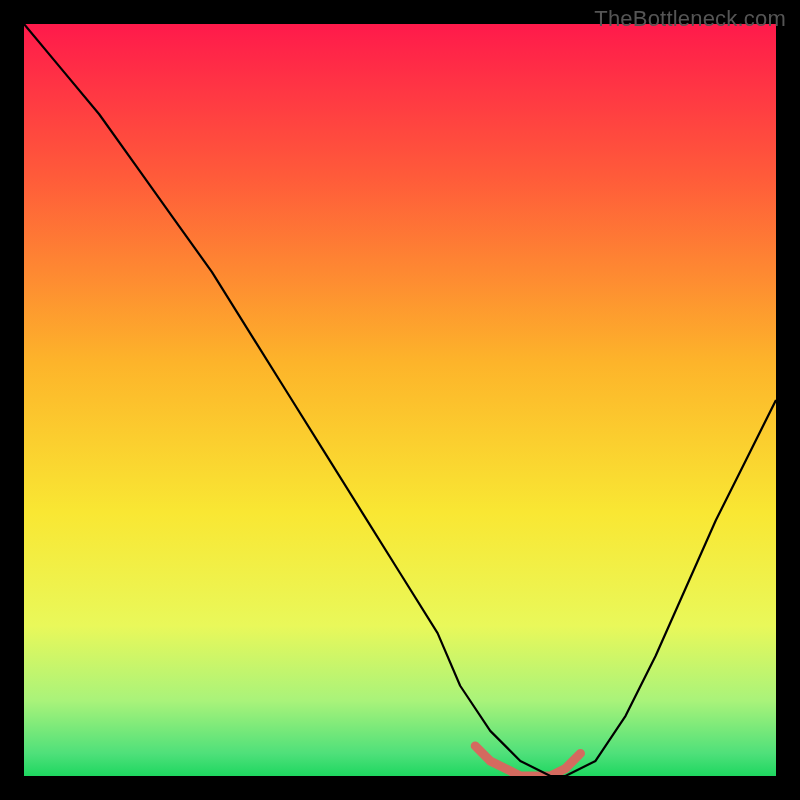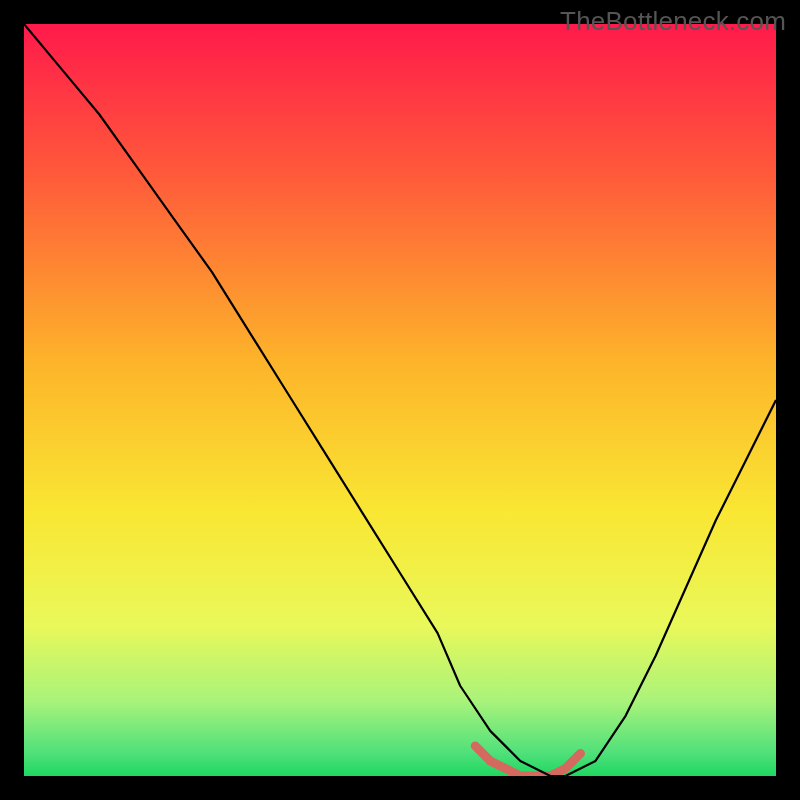--- a/index.html
+++ b/index.html
@@ -14,21 +14,21 @@
     position: relative;
     width: 800px;
     height: 800px;
     background: #000;
   }
   .watermark {
     position: absolute;
     top: 6px;
     right: 14px;
     color: #555;
-    font-size: 26px;
+    font-size: 22px;
     font-weight: 500;
     letter-spacing: 0.2px;
     z-index: 20;
   }
   .plot {
     position: absolute;
     left: 24px;
     top: 24px;
     width: 752px;
     height: 752px;

